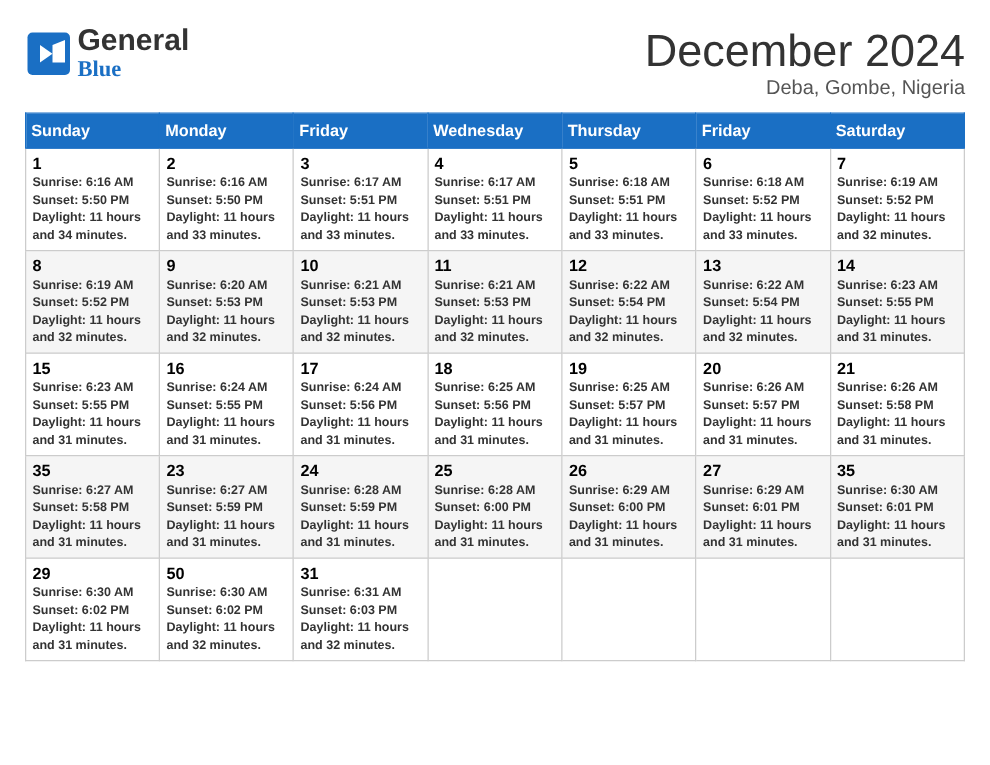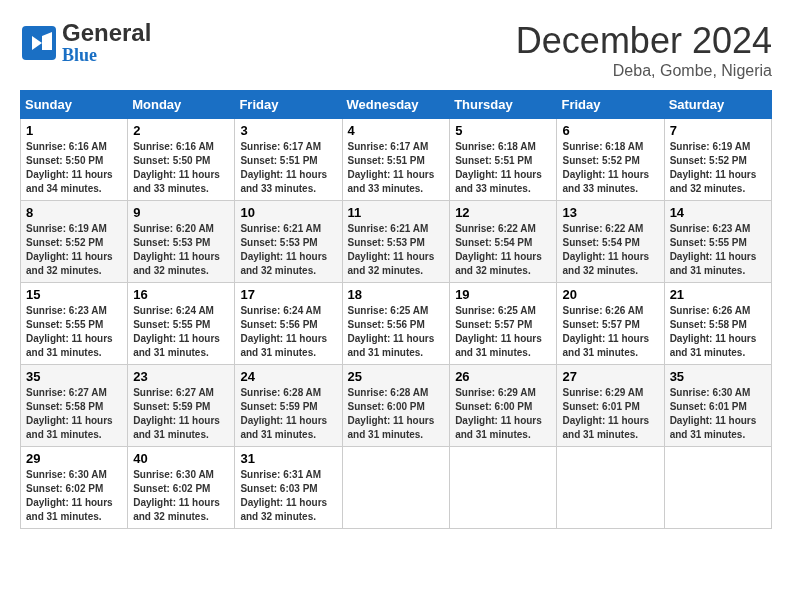--- a/index.html
+++ b/index.html
@@ -229,21 +229,21 @@
           <div class="day-num">35</div>
           <div class="day-info">Sunrise: 6:30 AM<br>Sunset: 6:01 PM<br>Daylight: 11 hours and 31 minutes.</div>
         </td>
       </tr>
       <tr>
         <td>
           <div class="day-num">29</div>
           <div class="day-info">Sunrise: 6:30 AM<br>Sunset: 6:02 PM<br>Daylight: 11 hours and 31 minutes.</div>
         </td>
         <td>
-          <div class="day-num">40</div>
+          <div class="day-num">50</div>
           <div class="day-info">Sunrise: 6:30 AM<br>Sunset: 6:02 PM<br>Daylight: 11 hours and 32 minutes.</div>
         </td>
         <td>
           <div class="day-num">31</div>
           <div class="day-info">Sunrise: 6:31 AM<br>Sunset: 6:03 PM<br>Daylight: 11 hours and 32 minutes.</div>
         </td>
         <td class="empty-cell"></td>
         <td class="empty-cell"></td>
         <td class="empty-cell"></td>
         <td class="empty-cell"></td>

